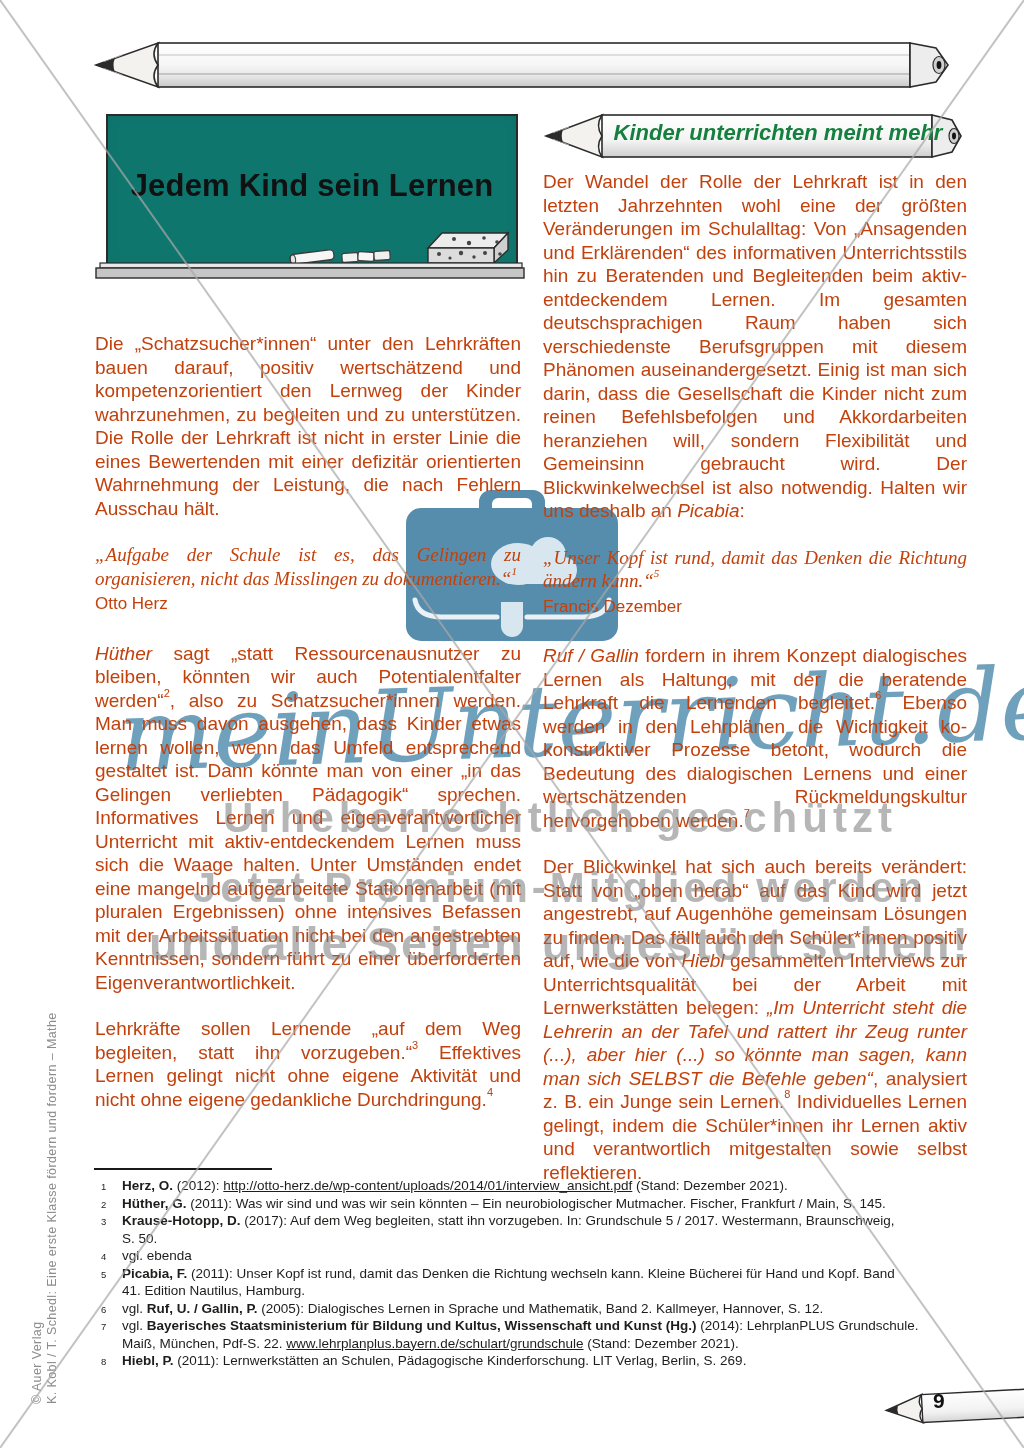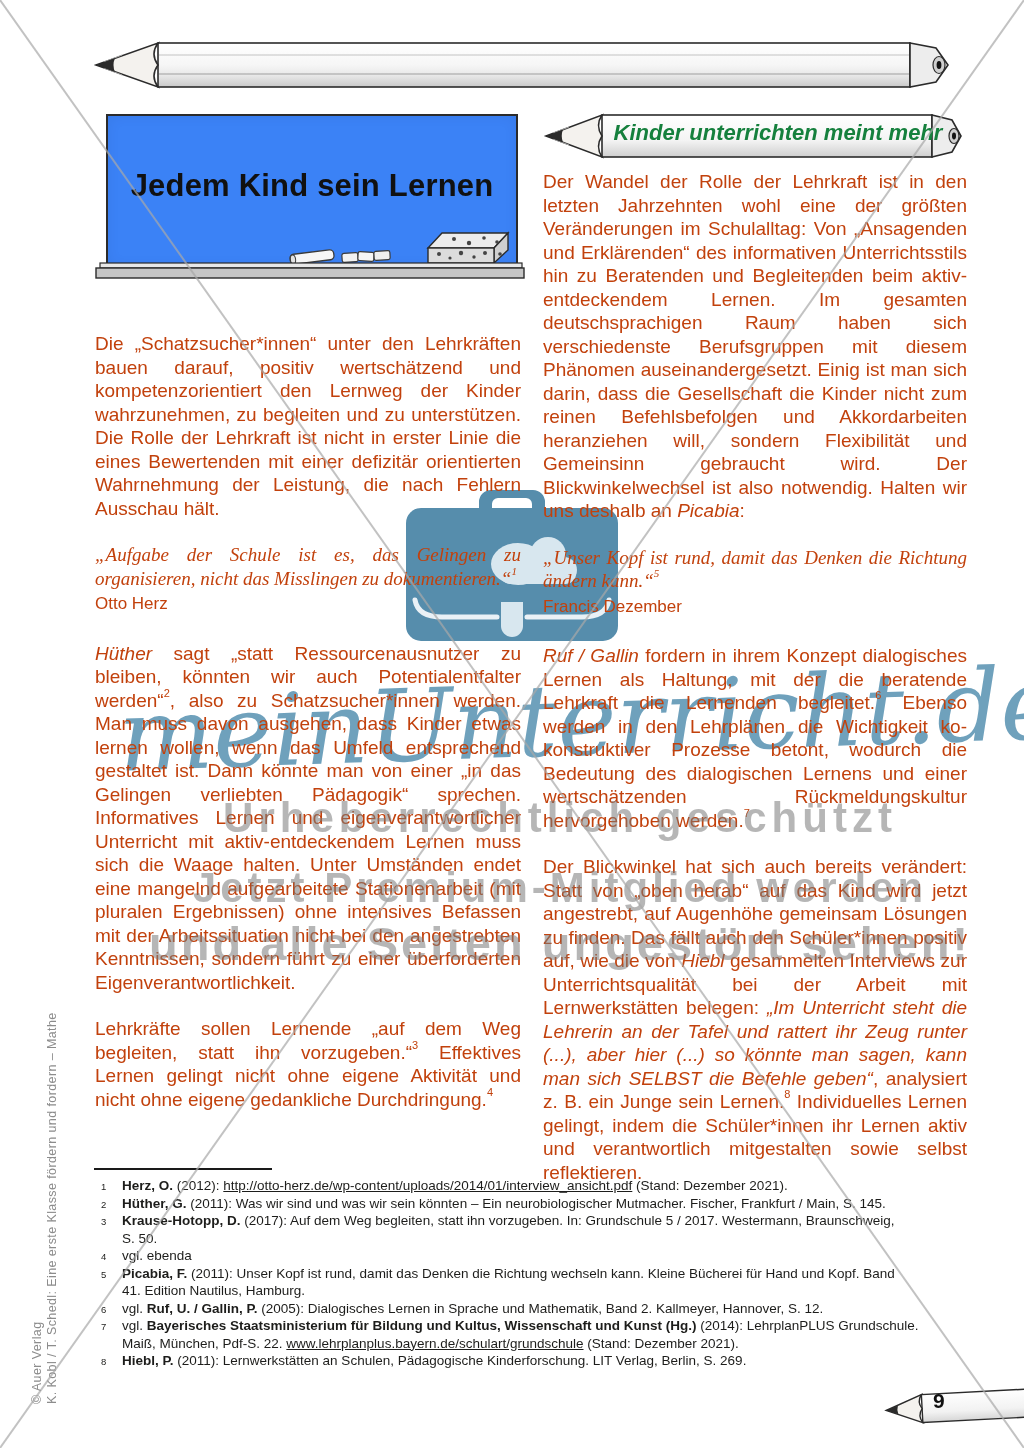--- a/index.html
+++ b/index.html
@@ -14,21 +14,21 @@
   .col-right{left:543px;top:170px;width:424px;}
   .col p{margin:0 0 23px 0;}
   p.quote{font-style:italic;margin:0 0 2px 0;font-family:Liberation Serif, serif;}
   p.attr{font-size:17px;margin:0 0 26px 0;text-align:left;}
   .it{font-style:italic;}
   .bd{font-weight:bold;}
   sup{font-size:11px;line-height:1;vertical-align:top;position:relative;top:-1px;}
 
   
   .board{position:absolute;left:106px;top:114px;width:408px;height:150px;z-index:2;
-         background:#3b82f6;border:2px solid #2b2b2b;box-shadow:inset 0 0 14px rgba(0,0,0,.06);}
+         background:#0f766e;border:2px solid #2b2b2b;box-shadow:inset 0 0 14px rgba(0,0,0,.06);}
   .board-title{margin-top:52px;text-align:center;font-size:31px;font-weight:bold;color:#111;letter-spacing:.2px;}
 
   
   .banner-label{position:absolute;left:612px;top:120px;width:332px;z-index:3;text-align:center;
                 font-size:22px;font-style:italic;font-weight:bold;color:#15803d;}
 
   
   .wm-script{position:absolute;left:118px;top:662px;width:900px;z-index:1;
              font-family:"DejaVu Serif",serif;font-style:italic;font-size:100px;
              color:#4c8aac;opacity:.8;transform:rotate(-2deg);white-space:nowrap;pointer-events:none;}

